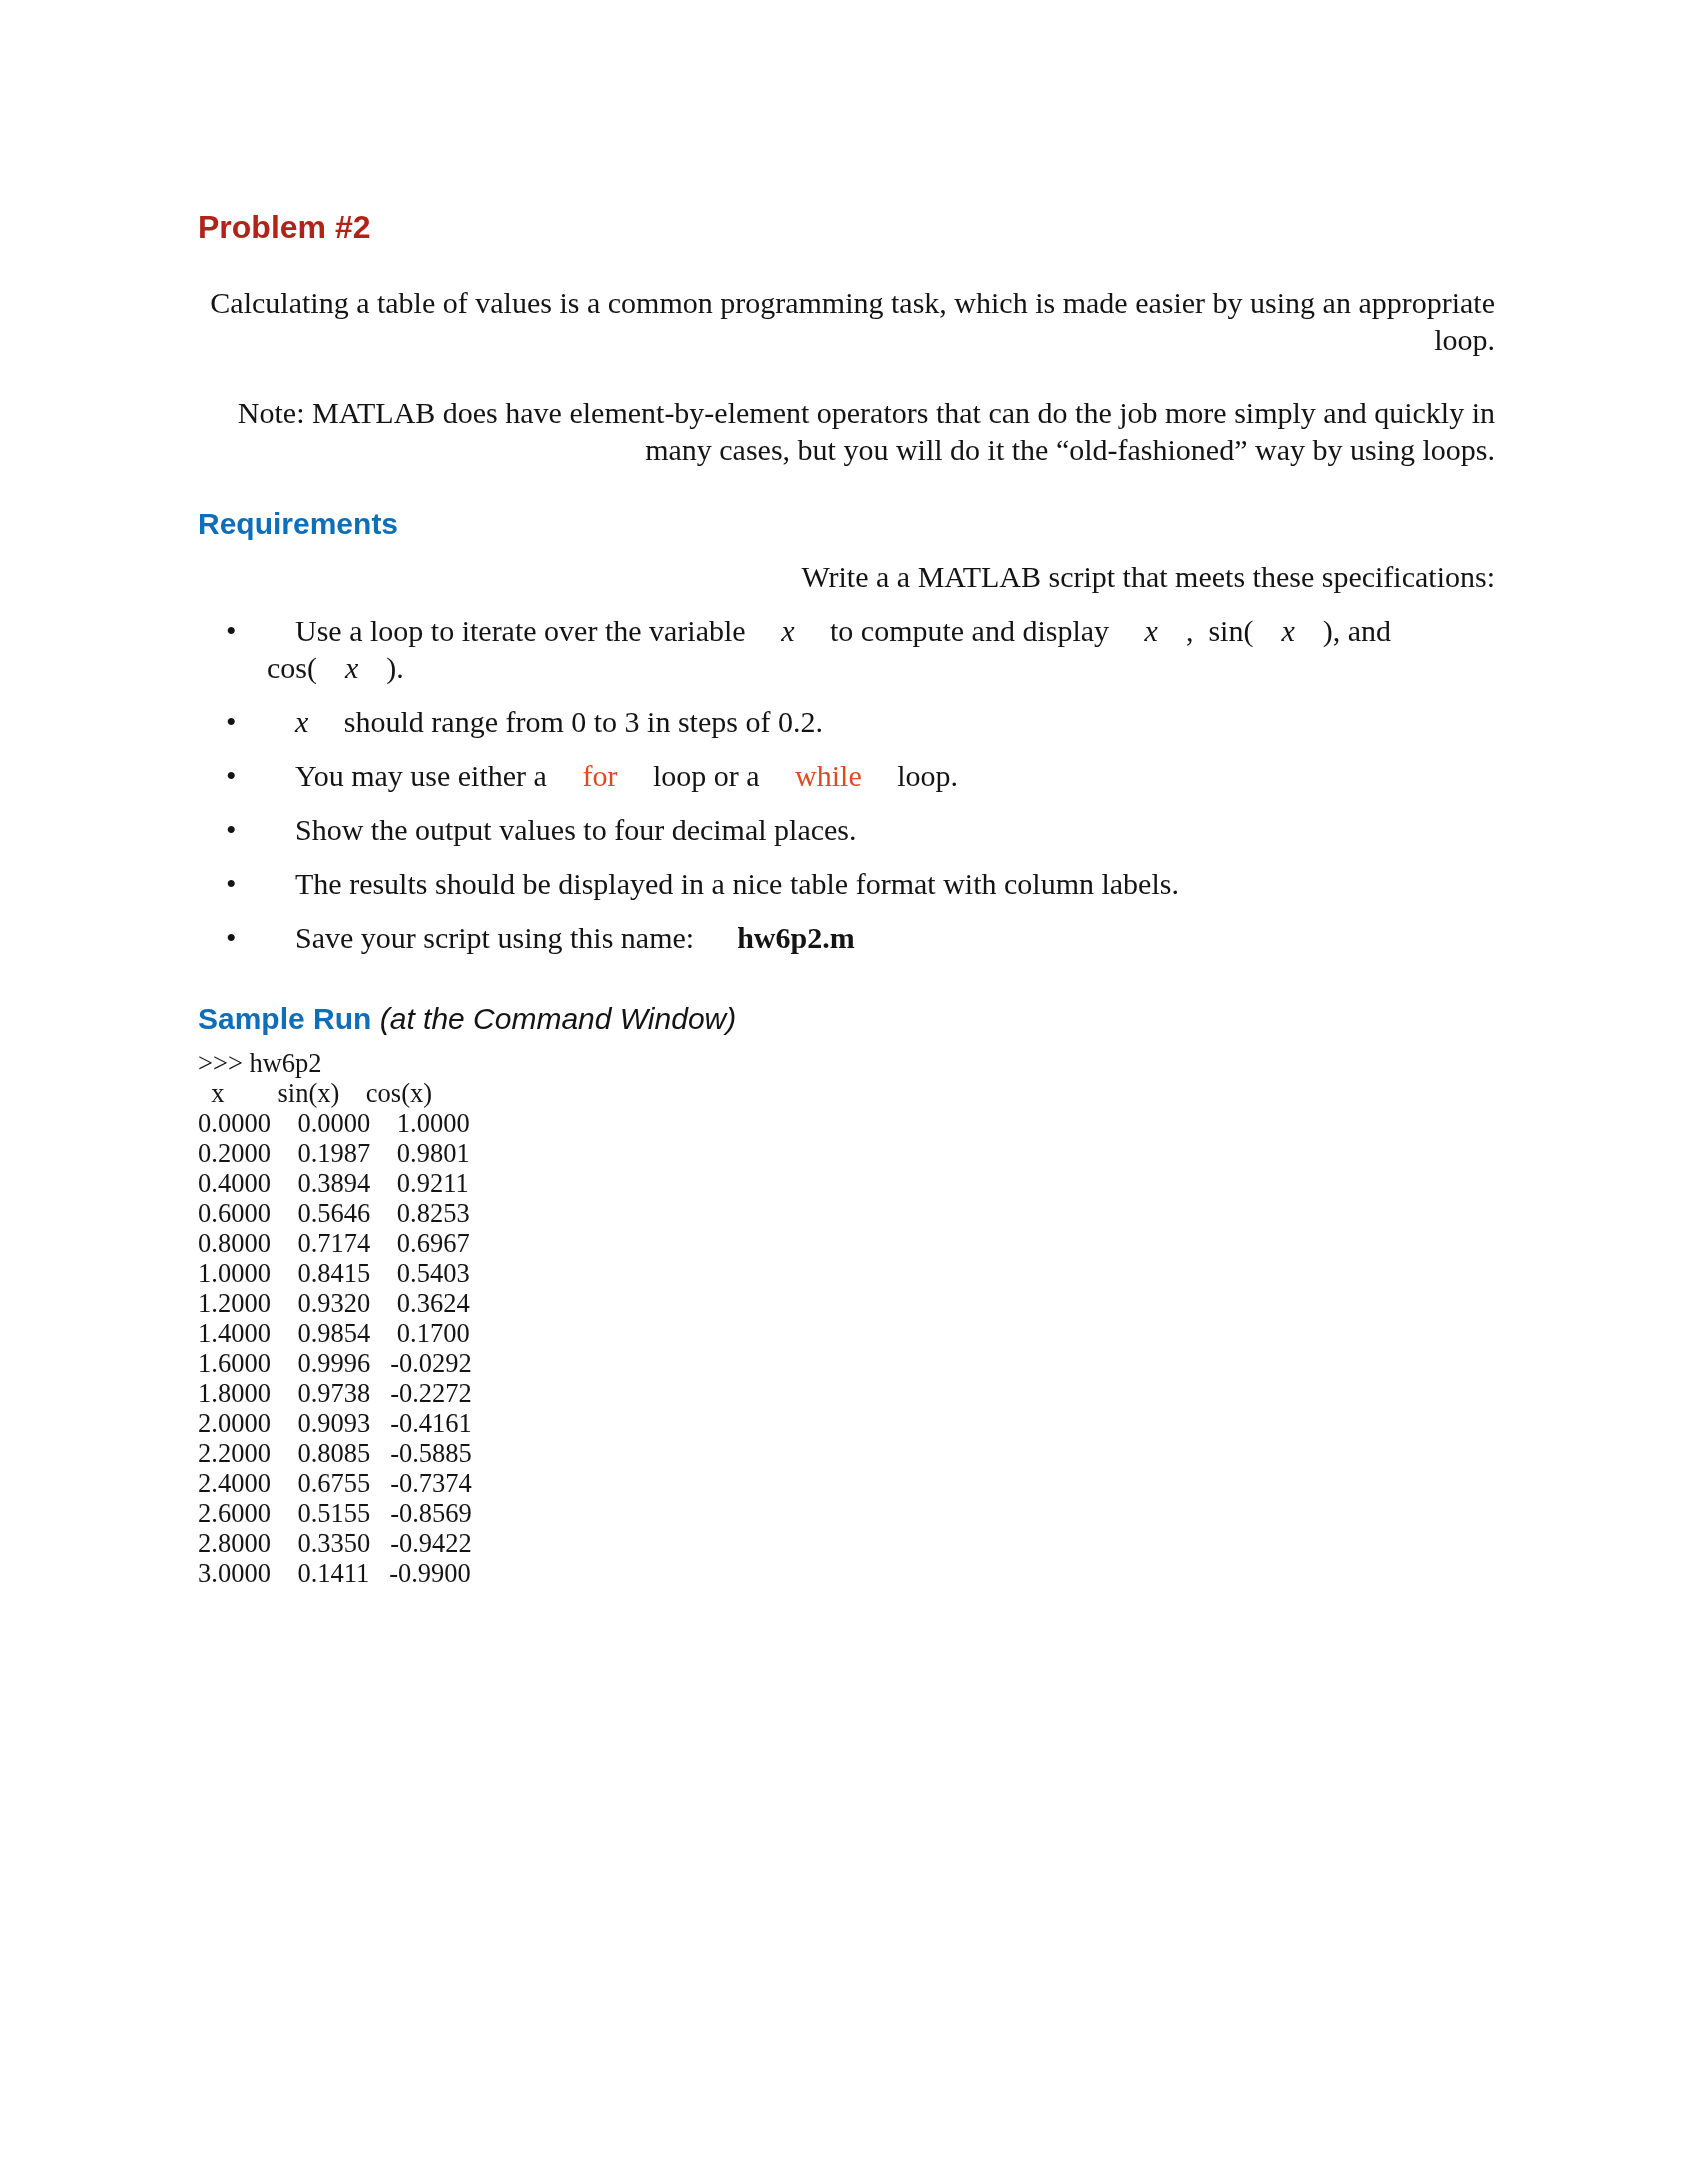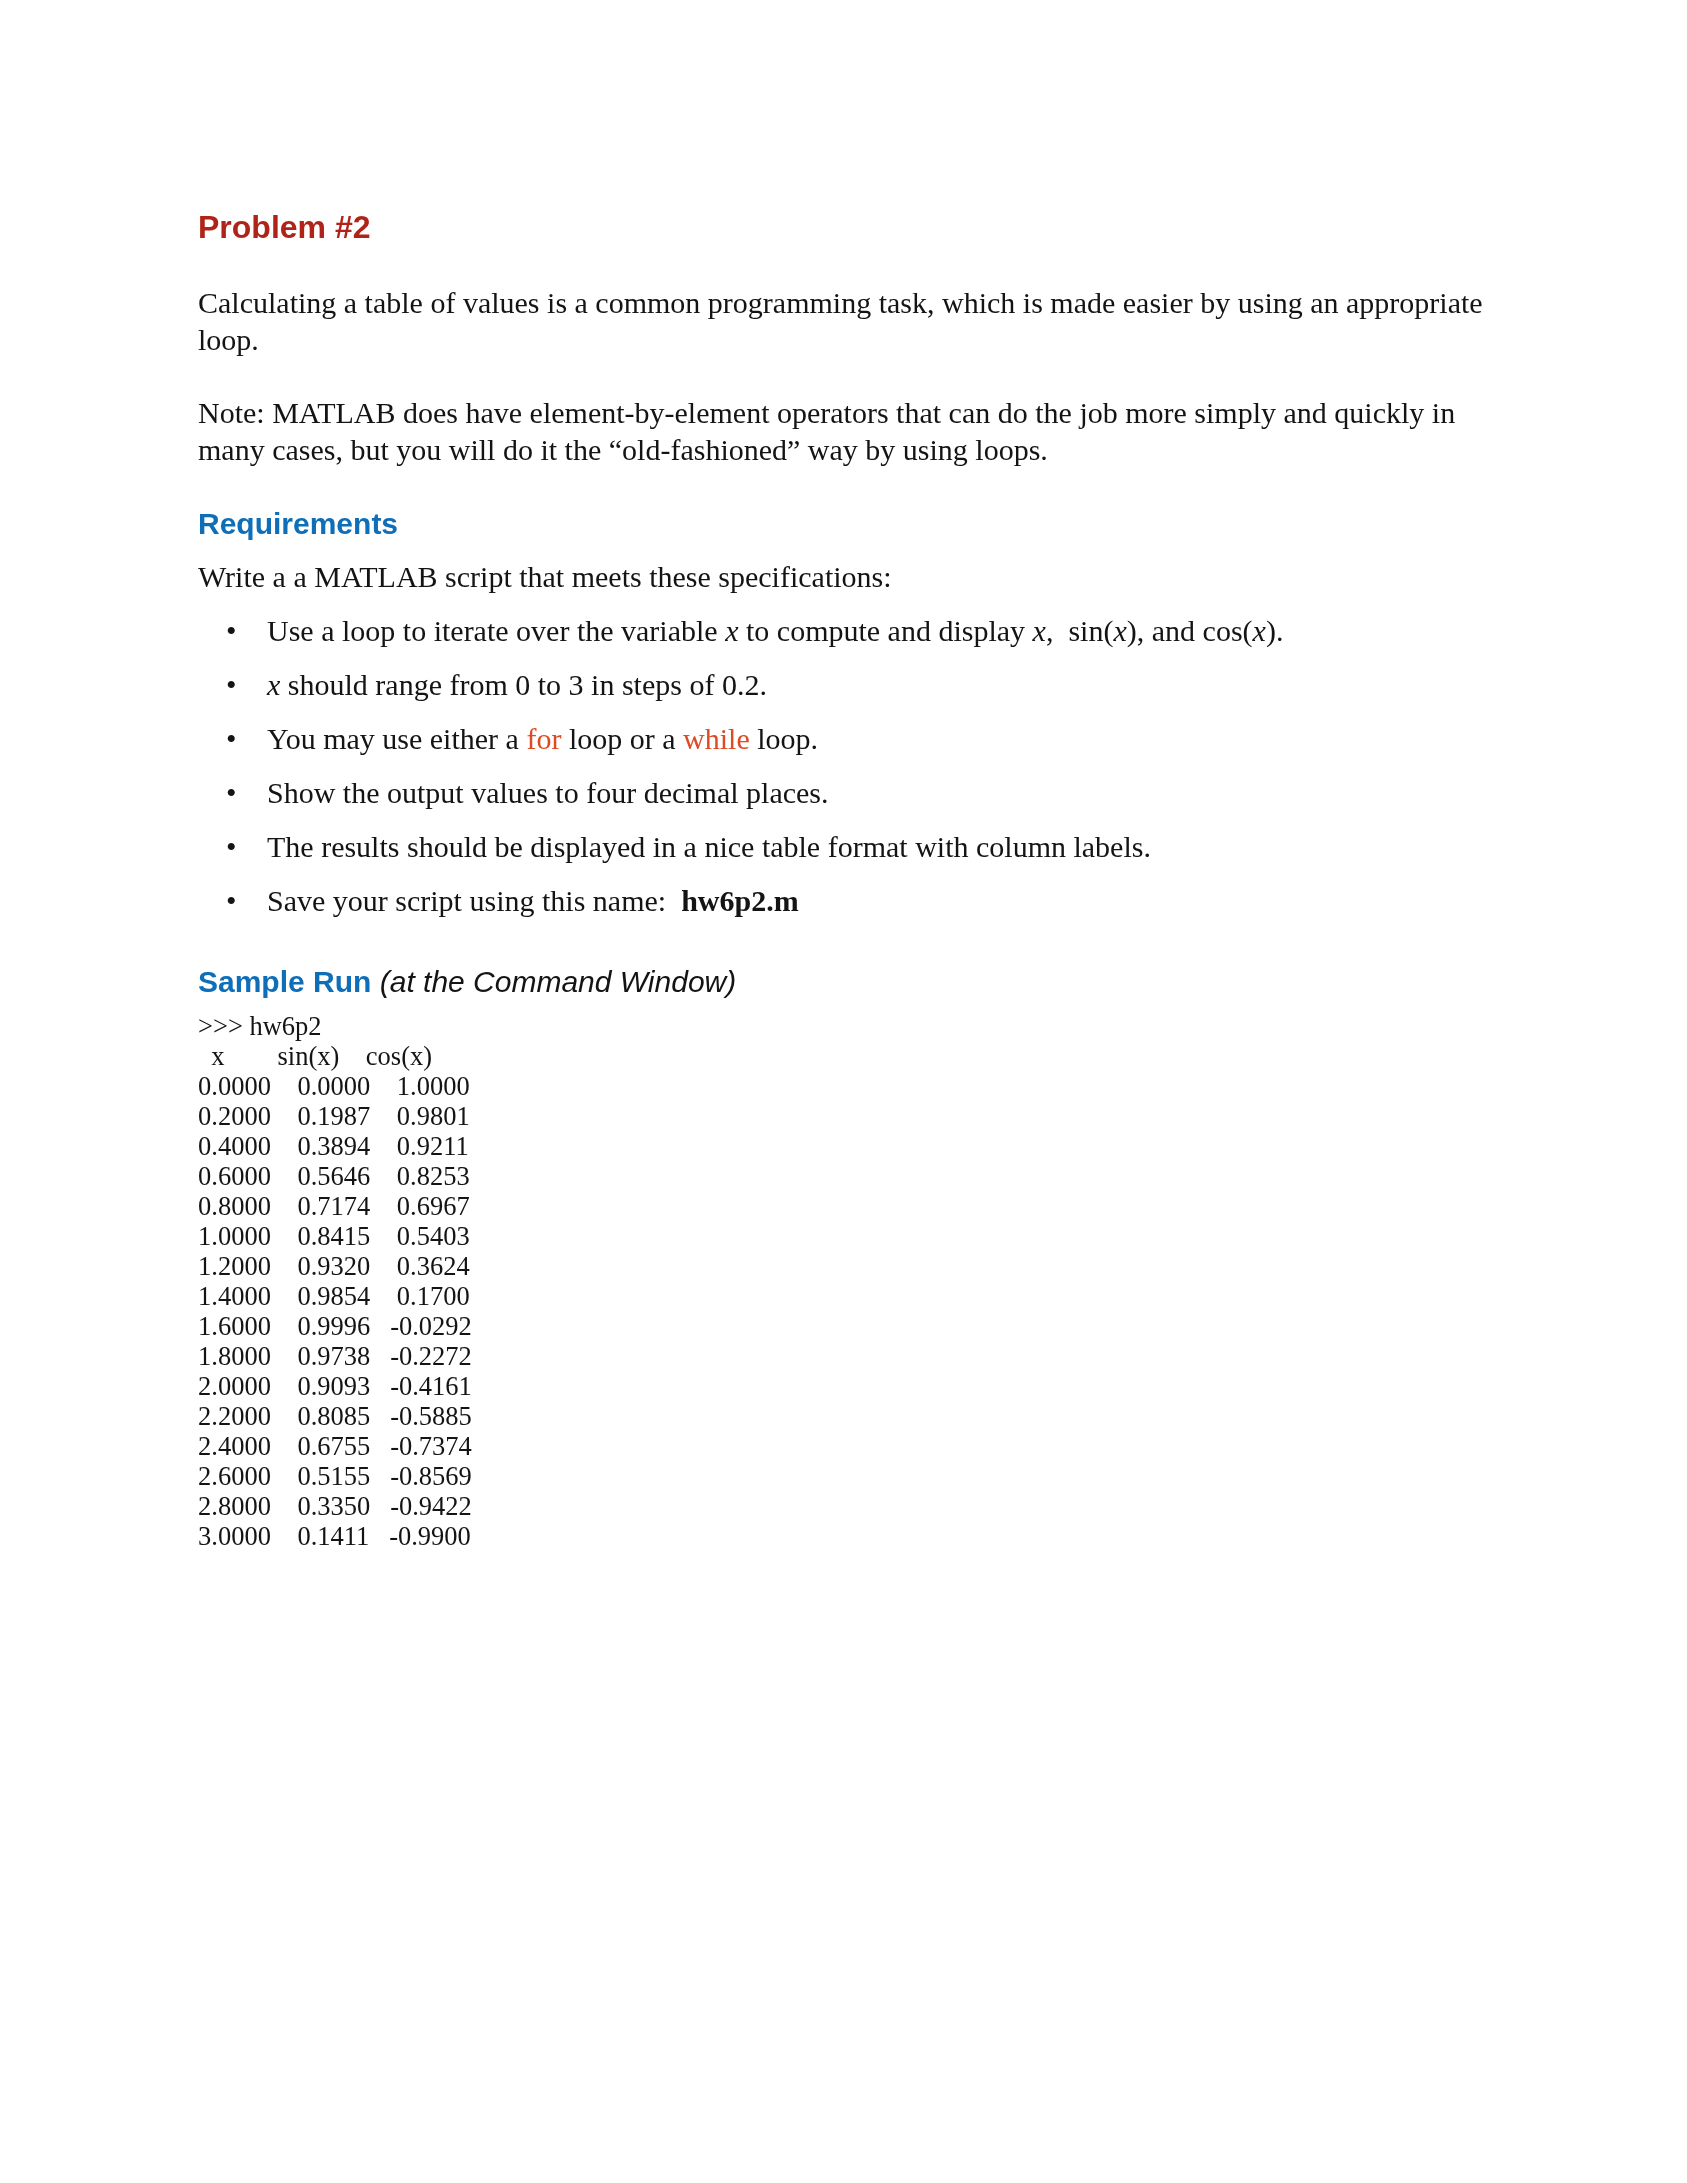--- a/index.html
+++ b/index.html
@@ -36,20 +36,21 @@
     line-height: 37px;
     color: var(--heading-blue, #0e6eb8);
     margin: 0 0 16px 0;
   }
   p.body-text {
     font-size: 30px;
     line-height: 37px;
     margin: 3px 0 36px 0;
     max-width: 1297px;
     white-space: pre-wrap;
+    text-align: right;
   }
   p.body-text.note-para {
     margin-bottom: 37px;
   }
   p.body-text.req-intro {
     margin-bottom: 17px;
   }
   ul.bullets {
     list-style: none;
     margin: 0;
@@ -67,20 +68,21 @@
     content: "\2022";
     position: absolute;
     left: 28px;
     top: 0;
     font-size: 30px;
     line-height: 37px;
     color: var(--body-text, #141414);
   }
   ul.bullets span {
     white-space: pre-wrap;
+    margin-left: 28px;
   }
   .seg-italic { font-style: italic; }
   .seg-bold   { font-weight: bold; }
   .seg-keyword { color: var(--keyword-red, #dd4b22); }
   h2.sample-run-h {
     margin-top: 44px;
     margin-bottom: 10.6px;
   }
   h2.sample-run-h .black-part {
     color: var(--body-text, #141414);

